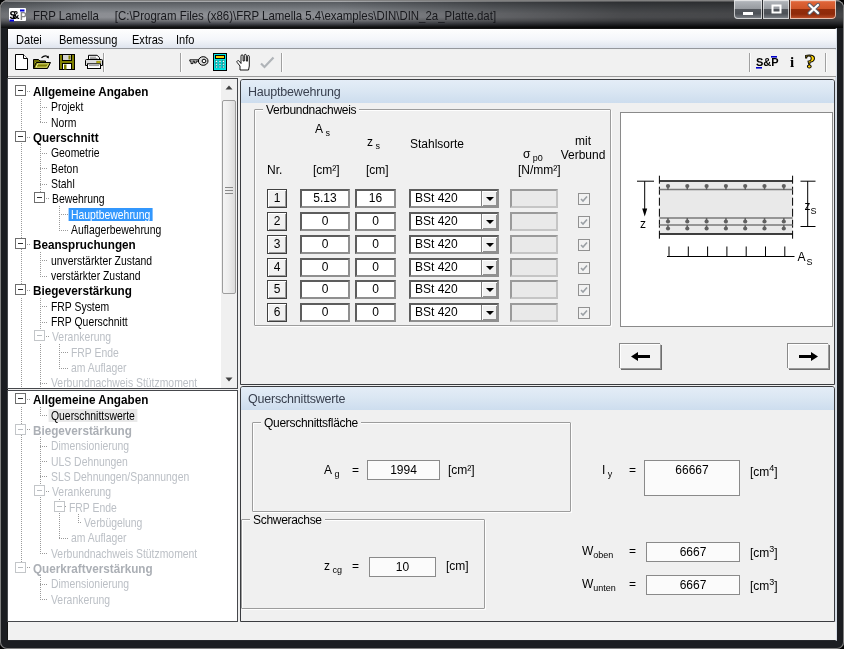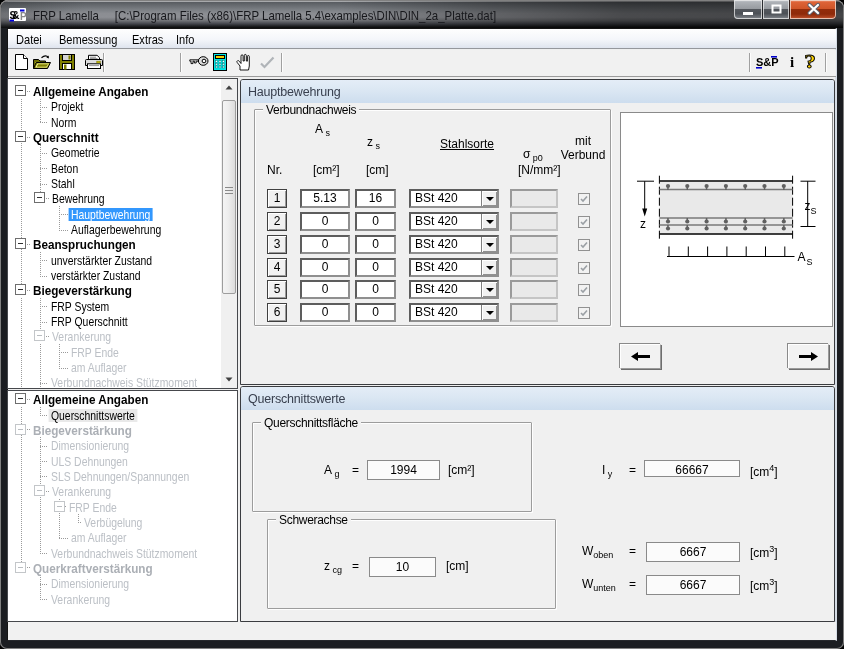--- a/index.html
+++ b/index.html
@@ -288,21 +288,21 @@
     <div class="dh" style="left:31.5px;top:208.09px;width:8.5px"></div>
     <div class="tr gry" style="left:43px;top:200.59px">Verankerung</div>
   </div>
 <div class="abs panel" style="left:240px;top:79px;width:595px;height:306px">
     <div class="ptitle">Hauptbewehrung</div>
     <div class="gbox" style="left:13px;top:29px;width:357px;height:217px">
       <div class="glab">Verbundnachweis</div>
     </div>
     <div class="lbl" style="left:74px;top:42px;">A <sub>s</sub></div>
     <div class="lbl" style="left:126px;top:55px;">z <sub>s</sub></div>
-    <div class="lbl" style="left:199px;top:57px;text-decoration:underline;">Stahlsorte</div>
+    <div class="lbl" style="left:169px;top:57px;">Stahlsorte</div>
     <div class="lbl" style="left:282px;top:55px;margin-top:12px;">σ <sub>p0</sub></div>
     <div class="lbl" style="left:319px;top:55px;width:46px;text-align:center;line-height:13.5px">mit<br>Verbund</div>
     <div class="lbl" style="left:26px;top:83px;">Nr.</div>
     <div class="lbl" style="left:72px;top:83px;">[cm²]</div>
     <div class="lbl" style="left:125px;top:83px;">[cm]</div>
     <div class="lbl" style="left:277px;top:83px;">[N/mm²]</div>
     <div class="rbtn" style="left:26px;top:109px;height:19px">1</div>
     <div class="inp" style="left:59px;top:109px;width:50px;height:19px">5.13</div>
     <div class="inp" style="left:114px;top:109px;width:41px;height:19px">16</div>
     <div class="combo" style="left:168px;top:109px;width:90px;height:19px">
@@ -457,33 +457,33 @@
 </svg></div>
     <div class="abtn" style="left:379px;top:264px"><svg width="39" height="23" viewBox="0 0 39 23">
         <path d="M10 11.5 L17 7 L17 10 L29 10 L29 13 L17 13 L17 16 z" fill="#000"></path>
       </svg></div>
     <div class="abtn" style="left:547px;top:264px"><svg width="39" height="23" viewBox="0 0 39 23">
         <path d="M29 11.5 L22 7 L22 10 L10 10 L10 13 L22 13 L22 16 z" fill="#000"></path>
       </svg></div>
   </div>
 <div class="abs panel" style="left:240px;top:386px;width:595px;height:236px">
     <div class="ptitle">Querschnittswerte</div>
-    <div class="gbox" style="left:11px;top:35px;width:280px;height:90px">
+    <div class="gbox" style="left:11px;top:35px;width:319px;height:90px">
       <div class="glab">Querschnittsfläche</div>
     </div>
-    <div class="gbox" style="left:26px;top:132px;width:289px;height:90px">
+    <div class="gbox" style="left:0;top:132px;width:244px;height:90px">
       <div class="glab">Schwerachse</div>
     </div>
     <div class="lbl" style="left:83px;top:76px;">A <sub>g</sub></div>
     <div class="lbl" style="left:111px;top:76px;">=</div>
     <div class="inp2" style="left:126px;top:73px;width:73px;height:20px;line-height:18px">1994</div>
     <div class="lbl" style="left:207px;top:76px;">[cm²]</div>
     <div class="lbl" style="left:361px;top:76px;">I <sub>y</sub></div>
     <div class="lbl" style="left:388px;top:76px;">=</div>
-    <div class="inp2" style="left:403px;top:73px;width:96px;height:17px;line-height:18px">66667</div>
+    <div class="inp2" style="left:403px;top:73px;width:96px;height:36px;line-height:18px">66667</div>
     <div class="lbl" style="left:509px;top:76px;">[cm<sup>4</sup>]</div>
     <div class="lbl" style="left:83px;top:172px;">z <sub>cg</sub></div>
     <div class="lbl" style="left:111px;top:172px;">=</div>
     <div class="inp2" style="left:128px;top:170px;width:67px;height:20px;line-height:18px">10</div>
     <div class="lbl" style="left:205px;top:172px;">[cm]</div>
     <div class="lbl" style="left:341px;top:157px;">W<sub>oben</sub></div>
     <div class="lbl" style="left:388px;top:157px;">=</div>
     <div class="inp2" style="left:405px;top:155px;width:94px;height:20px;line-height:18px">6667</div>
     <div class="lbl" style="left:509px;top:157px;">[cm<sup>3</sup>]</div>
     <div class="lbl" style="left:341px;top:190px;">W<sub>unten</sub></div>

